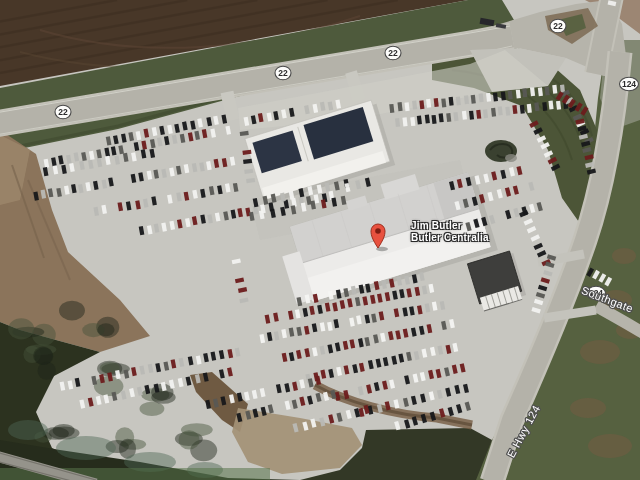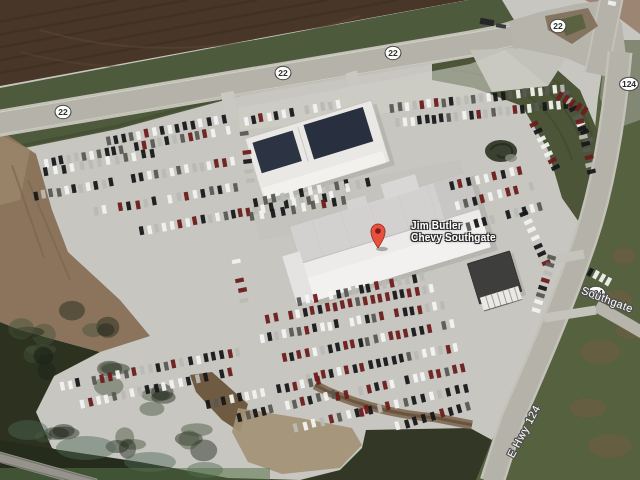--- a/index.html
+++ b/index.html
@@ -697,15 +697,15 @@
         <text x="606" y="303" text-anchor="middle" font-size="11" fill="#ffffff" stroke="#4e4e4e" stroke-width="2.4" paint-order="stroke" stroke-linejoin="round" letter-spacing=".5" font-family="&quot;Liberation Sans&quot;,sans-serif" transform="rotate(21 606 303)">Southgate</text>
         <g>
           <ellipse cx="382" cy="249" rx="6" ry="2.2" fill="#2b2b2b" opacity="0.35"></ellipse>
           <path d="M378,248 C372.5,239.5 371,235.5 371,231 A7,7 0 1 1 385,231 C385,235.5 383.5,239.5 378,248 Z" fill="#e8513f" stroke="#9c2d1d" stroke-width="1"></path>
           <circle cx="378" cy="231" r="2.8" fill="#7e1d12"></circle>
         </g>
       </g>
     </svg>
   <div class="marker-label">
     <div>Jim Butler</div>
-    <div>Chevy Southgate</div>
+    <div>Butler Centralia</div>
   </div>
 </div>
 
 </body></html>

